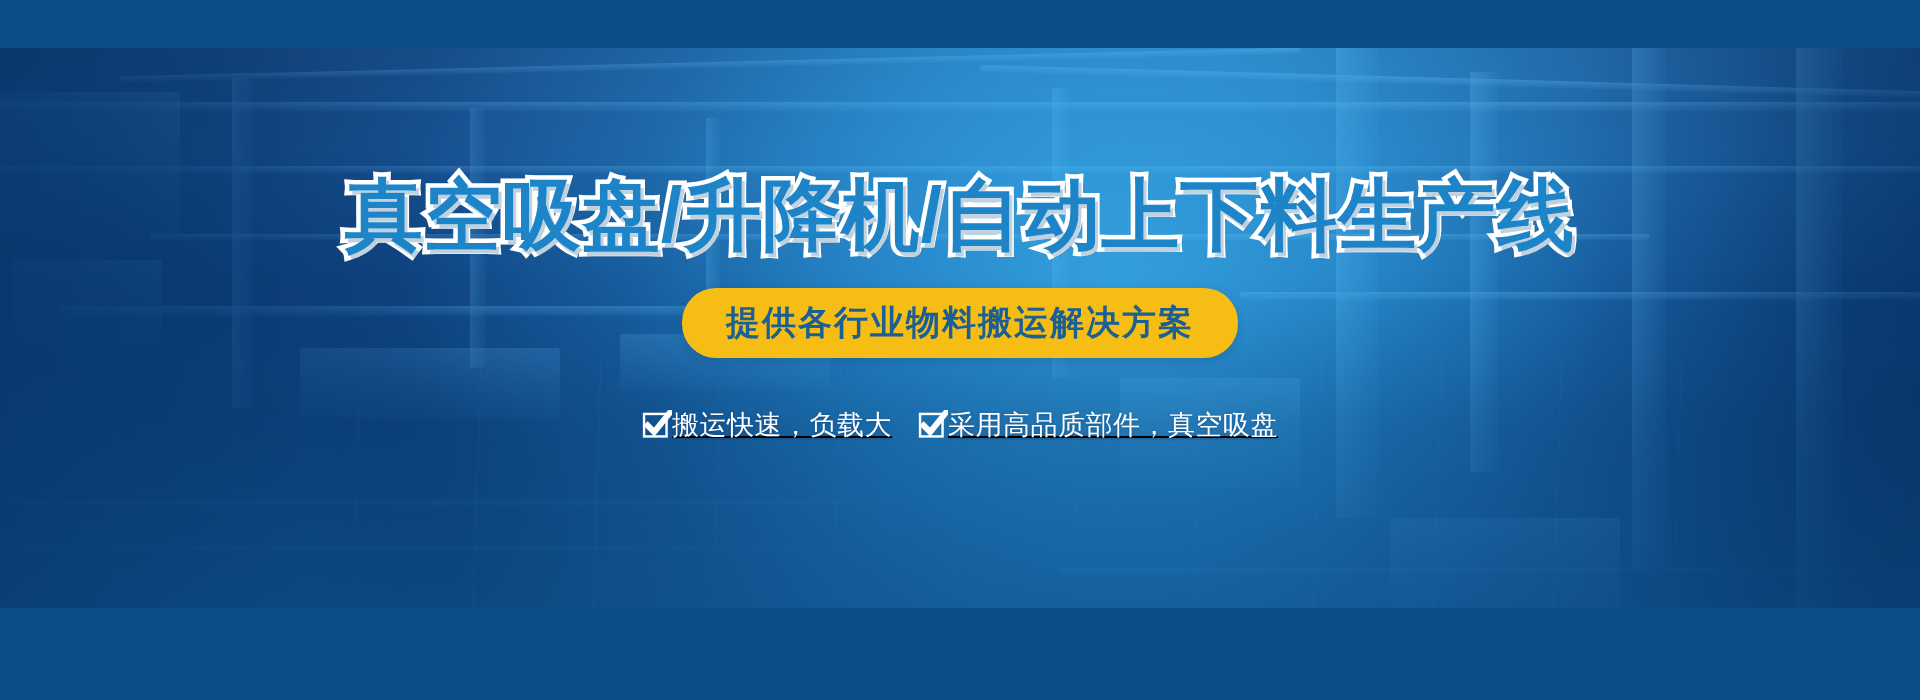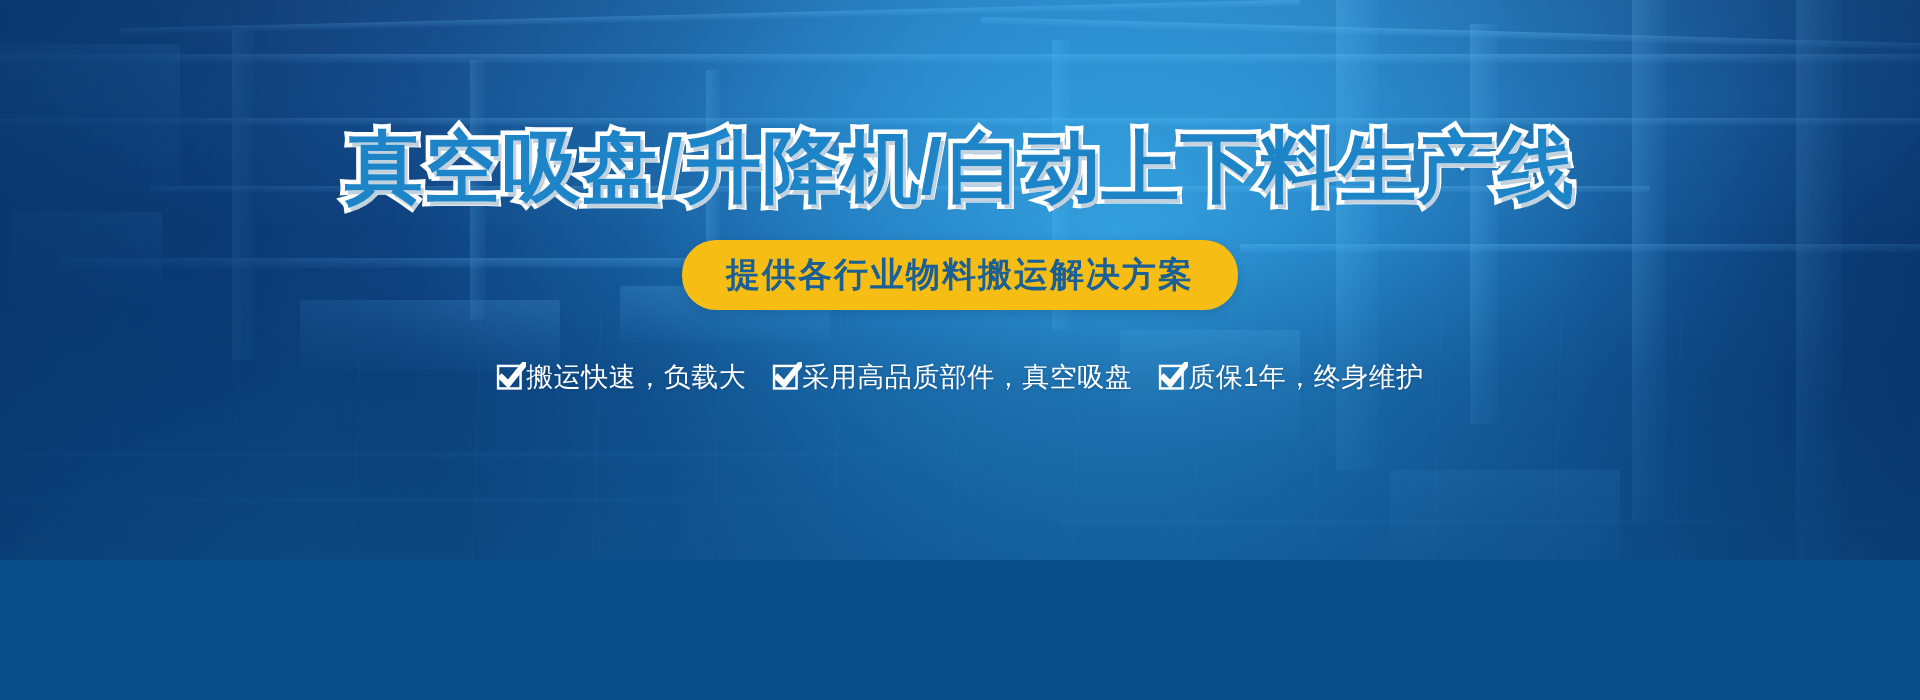--- a/index.html
+++ b/index.html
@@ -11,20 +11,21 @@
   body {
     font-family: "Liberation Sans", "DejaVu Sans", sans-serif;
   }
 
   .banner {
     position: relative;
     width: 1920px;
     height: 560px;
     overflow: hidden;
     background: #1a8fd6;
+    margin-top: 48px;
   }
 
   
   .photo {
     position: absolute;
     inset: 0;
     overflow: hidden;
   }
   .photo-base {
     position: absolute;
@@ -172,20 +173,21 @@
   .features {
     margin-top: 52px;
     display: flex;
     align-items: center;
     gap: 26px;
     white-space: nowrap;
   }
   .feature {
     display: flex;
     align-items: center;
+    text-decoration: underline;
   }
   .check-icon {
     width: 30px;
     height: 30px;
     flex: 0 0 auto;
     display: block;
   }
   .feature-label {
     color: #ffffff;
     font-size: 27px;
@@ -268,25 +270,16 @@
       <div class="feature">
         <span class="check-icon-wrap">
           <svg class="check-icon" viewBox="0 0 32 32" aria-hidden="true">
             <rect x="2.2" y="4.2" width="24" height="24" fill="none" stroke="#ffffff" stroke-width="2.6"></rect>
             <path d="M6 16.5 L13 23.5 L30 2.5" fill="none" stroke="#ffffff" stroke-width="6.4" stroke-linecap="square" stroke-linejoin="miter"></path>
           </svg>
         </span>
         <span class="feature-label">采用高品质部件，真空吸盘</span>
       </div>
 
-      <div class="feature">
-        <span class="check-icon-wrap">
-          <svg class="check-icon" viewBox="0 0 32 32" aria-hidden="true">
-            <rect x="2.2" y="4.2" width="24" height="24" fill="none" stroke="#ffffff" stroke-width="2.6"></rect>
-            <path d="M6 16.5 L13 23.5 L30 2.5" fill="none" stroke="#ffffff" stroke-width="6.4" stroke-linecap="square" stroke-linejoin="miter"></path>
-          </svg>
-        </span>
-        <span class="feature-label">质保1年，终身维护</span>
-      </div>
 
     </div>
   </div>
 </div>
 
 </body></html>

